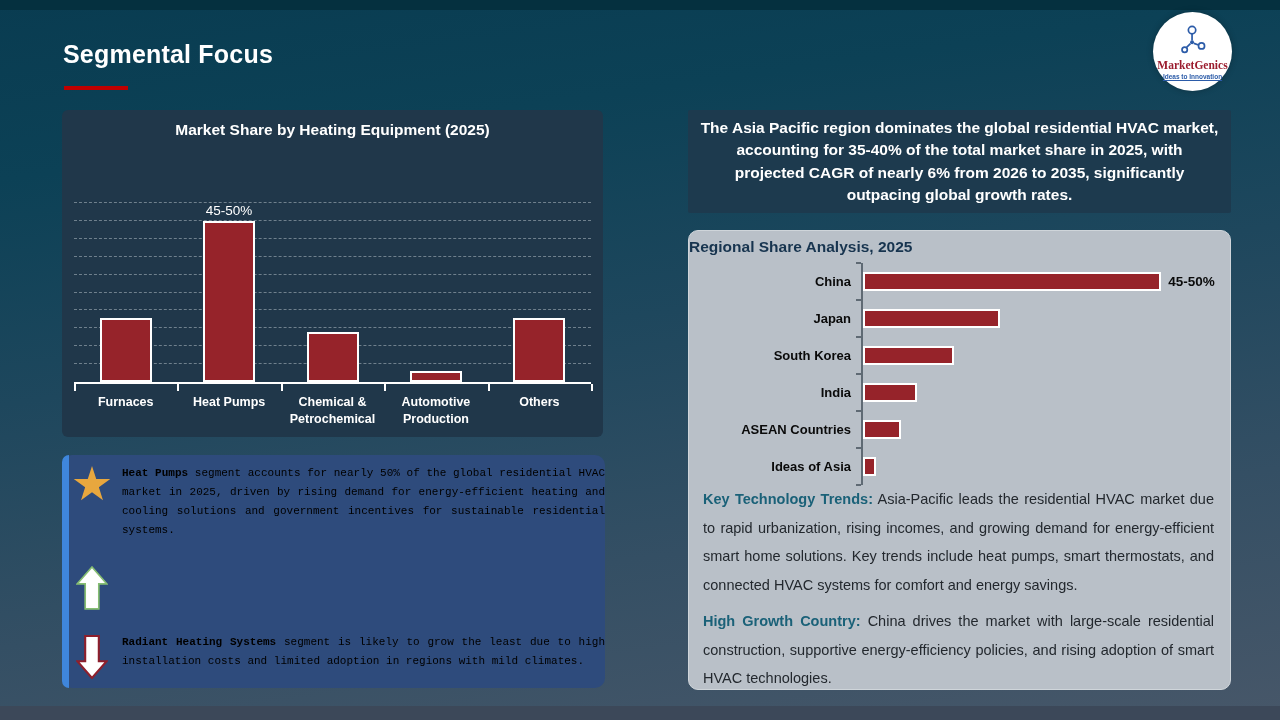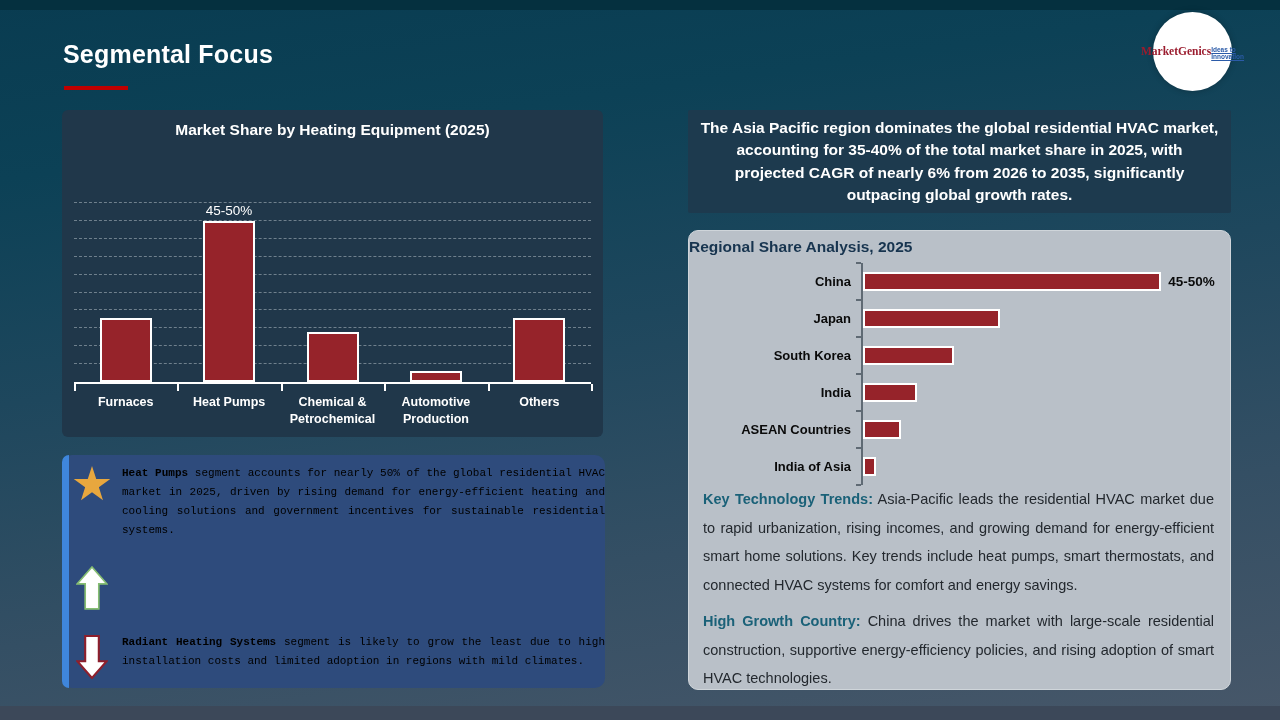--- a/index.html
+++ b/index.html
@@ -6,21 +6,21 @@
   .slide{position:relative;width:1280px;height:720px;overflow:hidden;
          font-family:"Liberation Sans",sans-serif;
          background:linear-gradient(172deg,#093C51 0%,#0C4156 20%,#1E475D 45%,#344F64 72%,#475769 100%);}
   .top-strip{position:absolute;top:0;left:0;right:0;height:10px;background:#05303F;}
   .bottom-strip{position:absolute;bottom:0;left:0;right:0;height:14px;background:#3C4859;}
 
   .page-title{position:absolute;left:63px;top:40px;color:#FFFFFF;font-size:25px;font-weight:bold;letter-spacing:.2px;}
   .title-underline{position:absolute;left:64px;top:86px;width:64px;height:4px;background:#C00000;}
 
   .logo{position:absolute;left:1153px;top:12px;width:79px;height:79px;border-radius:50%;background:#FFFFFF;
-        display:flex;align-items:center;justify-content:center;box-shadow:0 0 6px rgba(0,0,0,.25);}
+        display:flex;flex-direction:column;align-items:center;justify-content:center;box-shadow:0 0 6px rgba(0,0,0,.25);}
   .logo-name{font-family:"Liberation Serif",serif;font-weight:bold;font-size:11.5px;color:#9B1C2E;line-height:1;margin-top:1px;}
   .logo-tagline{font-size:6.5px;font-weight:bold;color:#2B5BA8;text-decoration:underline;margin-top:2px;}
 
   
   .chart-panel{position:absolute;left:62px;top:110px;width:541px;height:327px;background:#20374A;border-radius:6px;}
   .chart-title{position:absolute;top:11px;left:0;right:0;text-align:center;color:#FFFFFF;font-weight:bold;font-size:15.5px;}
   .plot{position:absolute;left:12px;right:12px;top:93px;height:179px;}
   .gridline{position:absolute;left:0;right:0;height:0;border-top:1px dashed rgba(222,228,234,.42);}
   .slots{position:absolute;inset:0;display:flex;}
   .vslot{flex:1;display:flex;flex-direction:column;align-items:center;justify-content:flex-end;height:100%;}
@@ -207,21 +207,21 @@
           </div>
         </div>
         <div class="hrow">
           <div class="hlabel">ASEAN Countries</div>
           <div class="hbarwrap">
             <span class="htick" style="top: -1px;"></span>
             <div class="hbar" style="width: 9.64912%;"></div>
           </div>
         </div>
         <div class="hrow">
-          <div class="hlabel">India of Asia</div>
+          <div class="hlabel">Ideas of Asia</div>
           <div class="hbarwrap">
             <span class="htick" style="top: -1px;"></span>
             <span class="htick" style="bottom: -1px;"></span>
             <div class="hbar" style="width: 2.63158%;"></div>
           </div>
         </div>
       </div>
     <div class="gray-paragraphs">
       <p><span class="lead">Key Technology Trends:</span><span> Asia-Pacific leads the residential HVAC market due to rapid urbanization, rising incomes, and growing demand for energy-efficient smart home solutions. Key trends include heat pumps, smart thermostats, and connected HVAC systems for comfort and energy savings.</span></p>
       <p><span class="lead">High Growth Country:</span><span> China drives the market with large-scale residential construction, supportive energy-efficiency policies, and rising adoption of smart HVAC technologies.</span></p>

